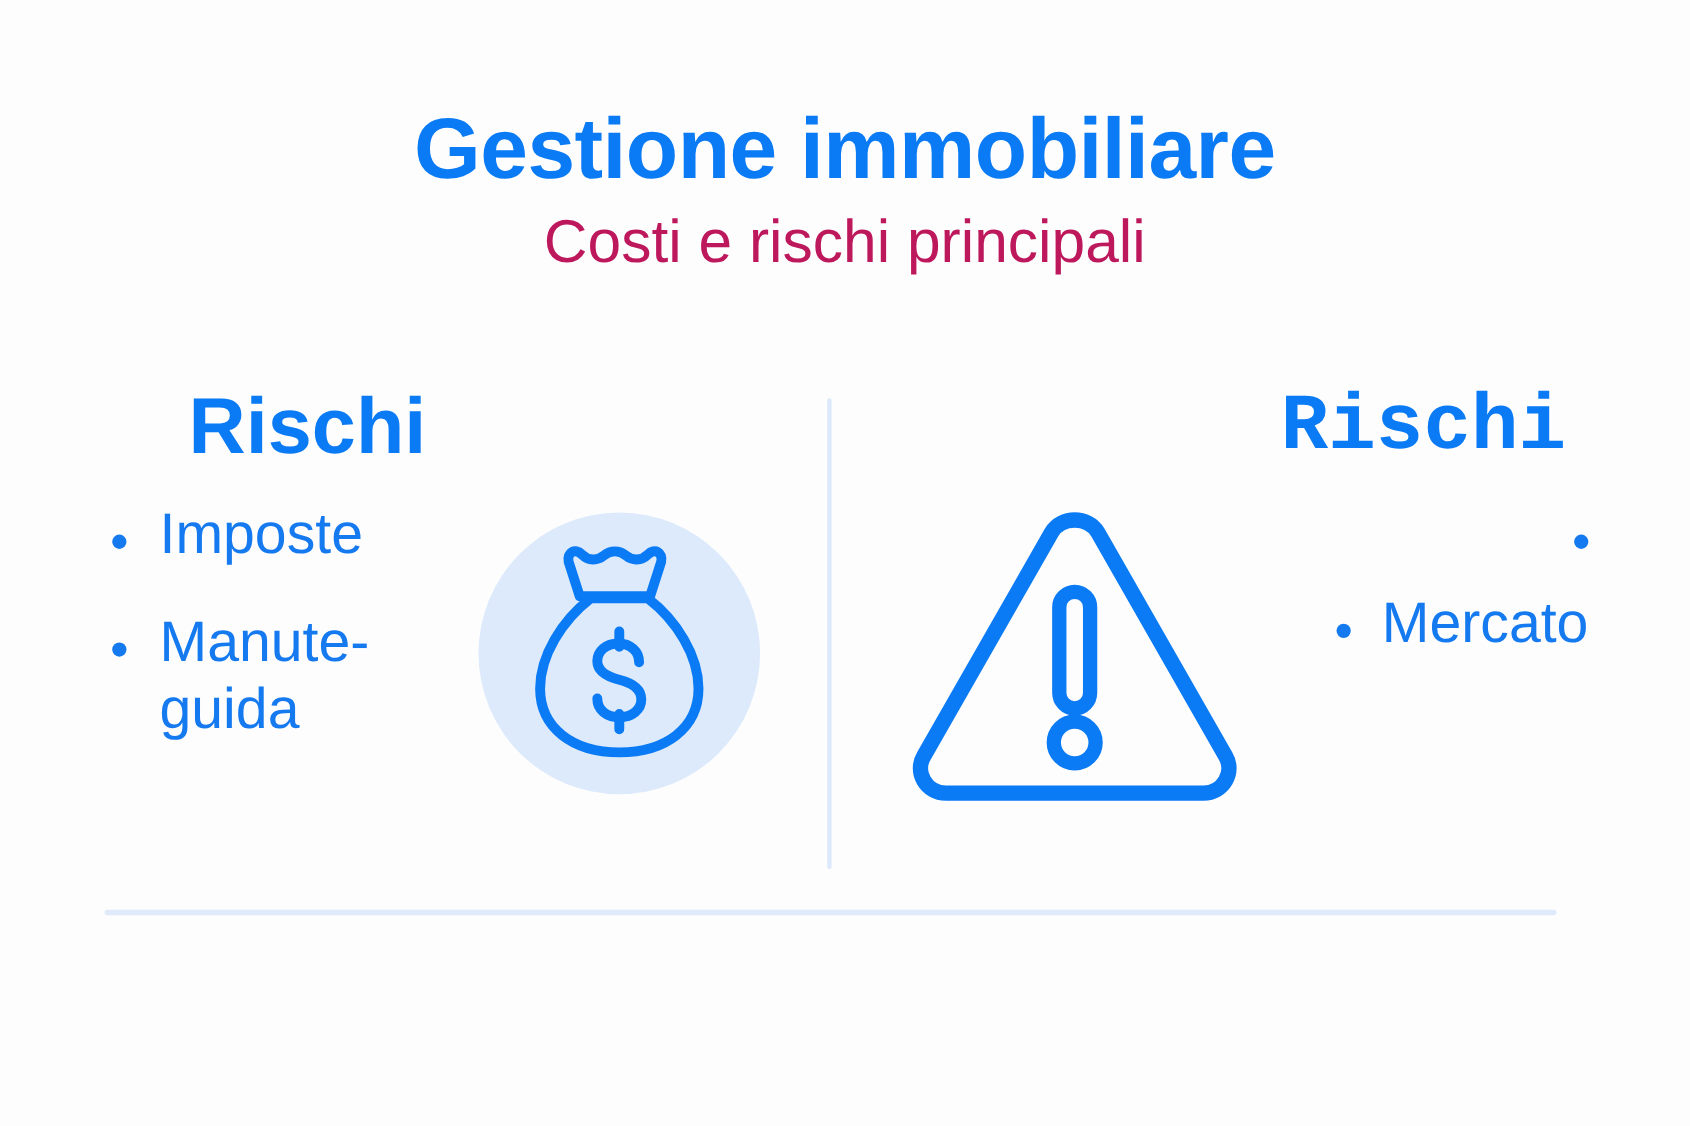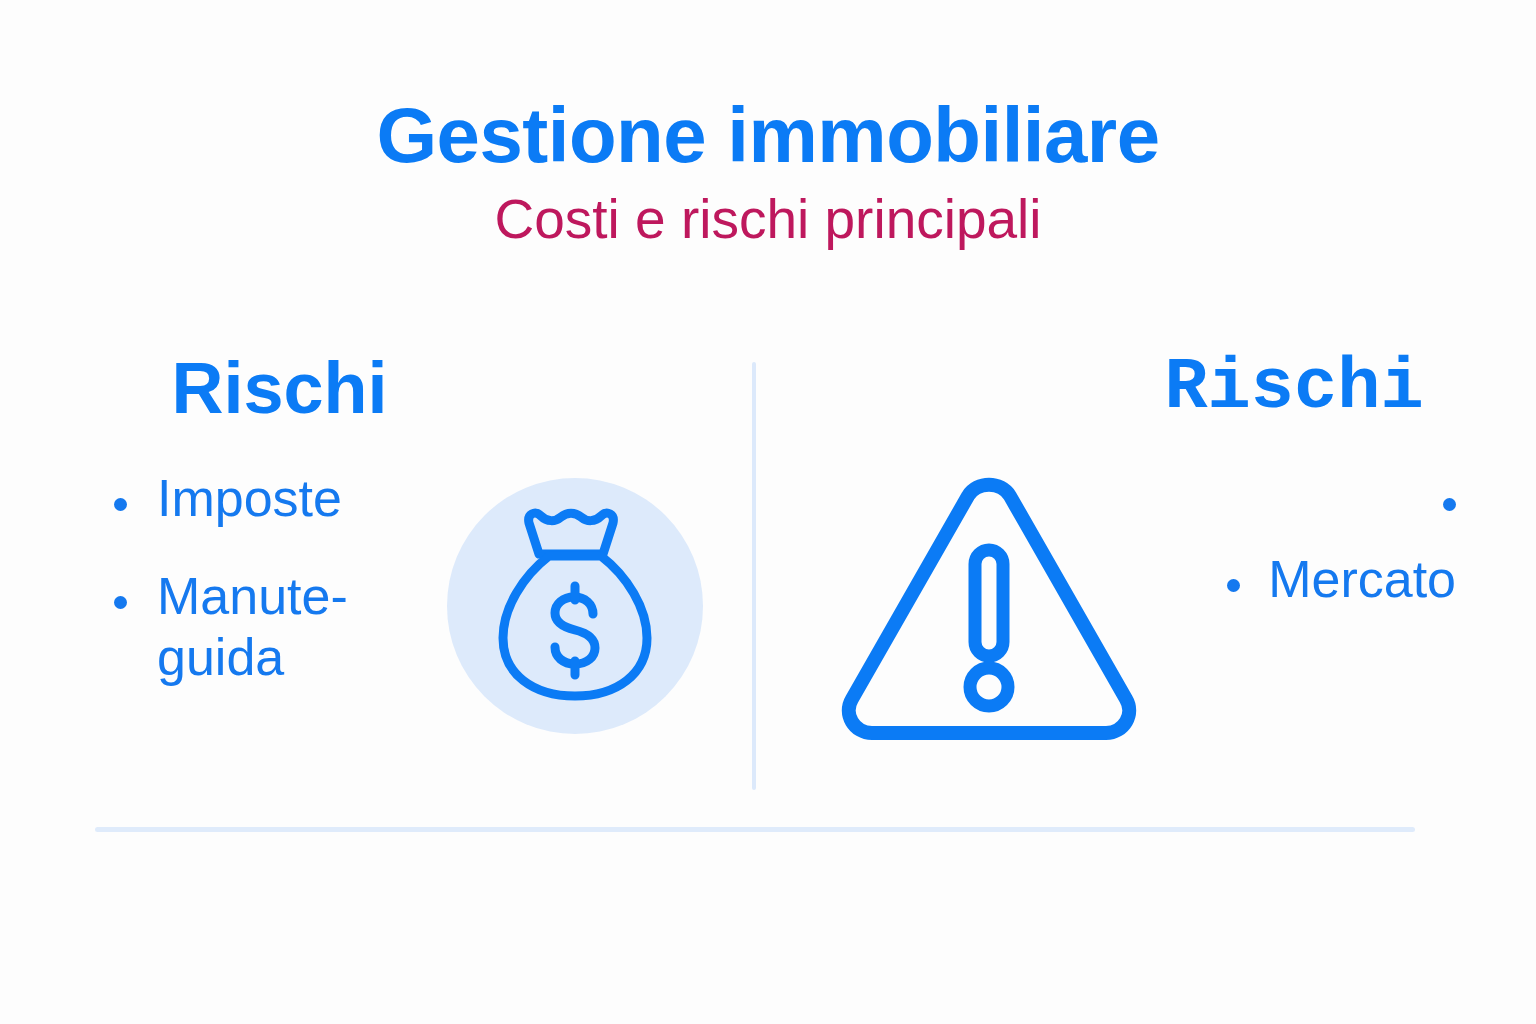--- a/index.html
+++ b/index.html
@@ -69,24 +69,23 @@
     color: #0b7bf5;
     line-height: 1.0;
     white-space: nowrap;
   }
   .col-left .col-heading  { text-align: center; padding-right: 285px; }
   .col-right .col-heading { text-align: center; padding-left: 360px; font-family: Liberation Mono, monospace; }
 
   .col-body {
     position: absolute;
     top: 104px;
-    left: 12px;
+    left: 0;
     width: 660px;
     height: 336px;
-    margin-top: 12px;
   }
 
   .bullets {
     position: absolute;
     top: 0;
     list-style: none;
     margin: 0;
     padding: 0;
   }
   .bullets-left  { left: 10px;  width: 300px; }

